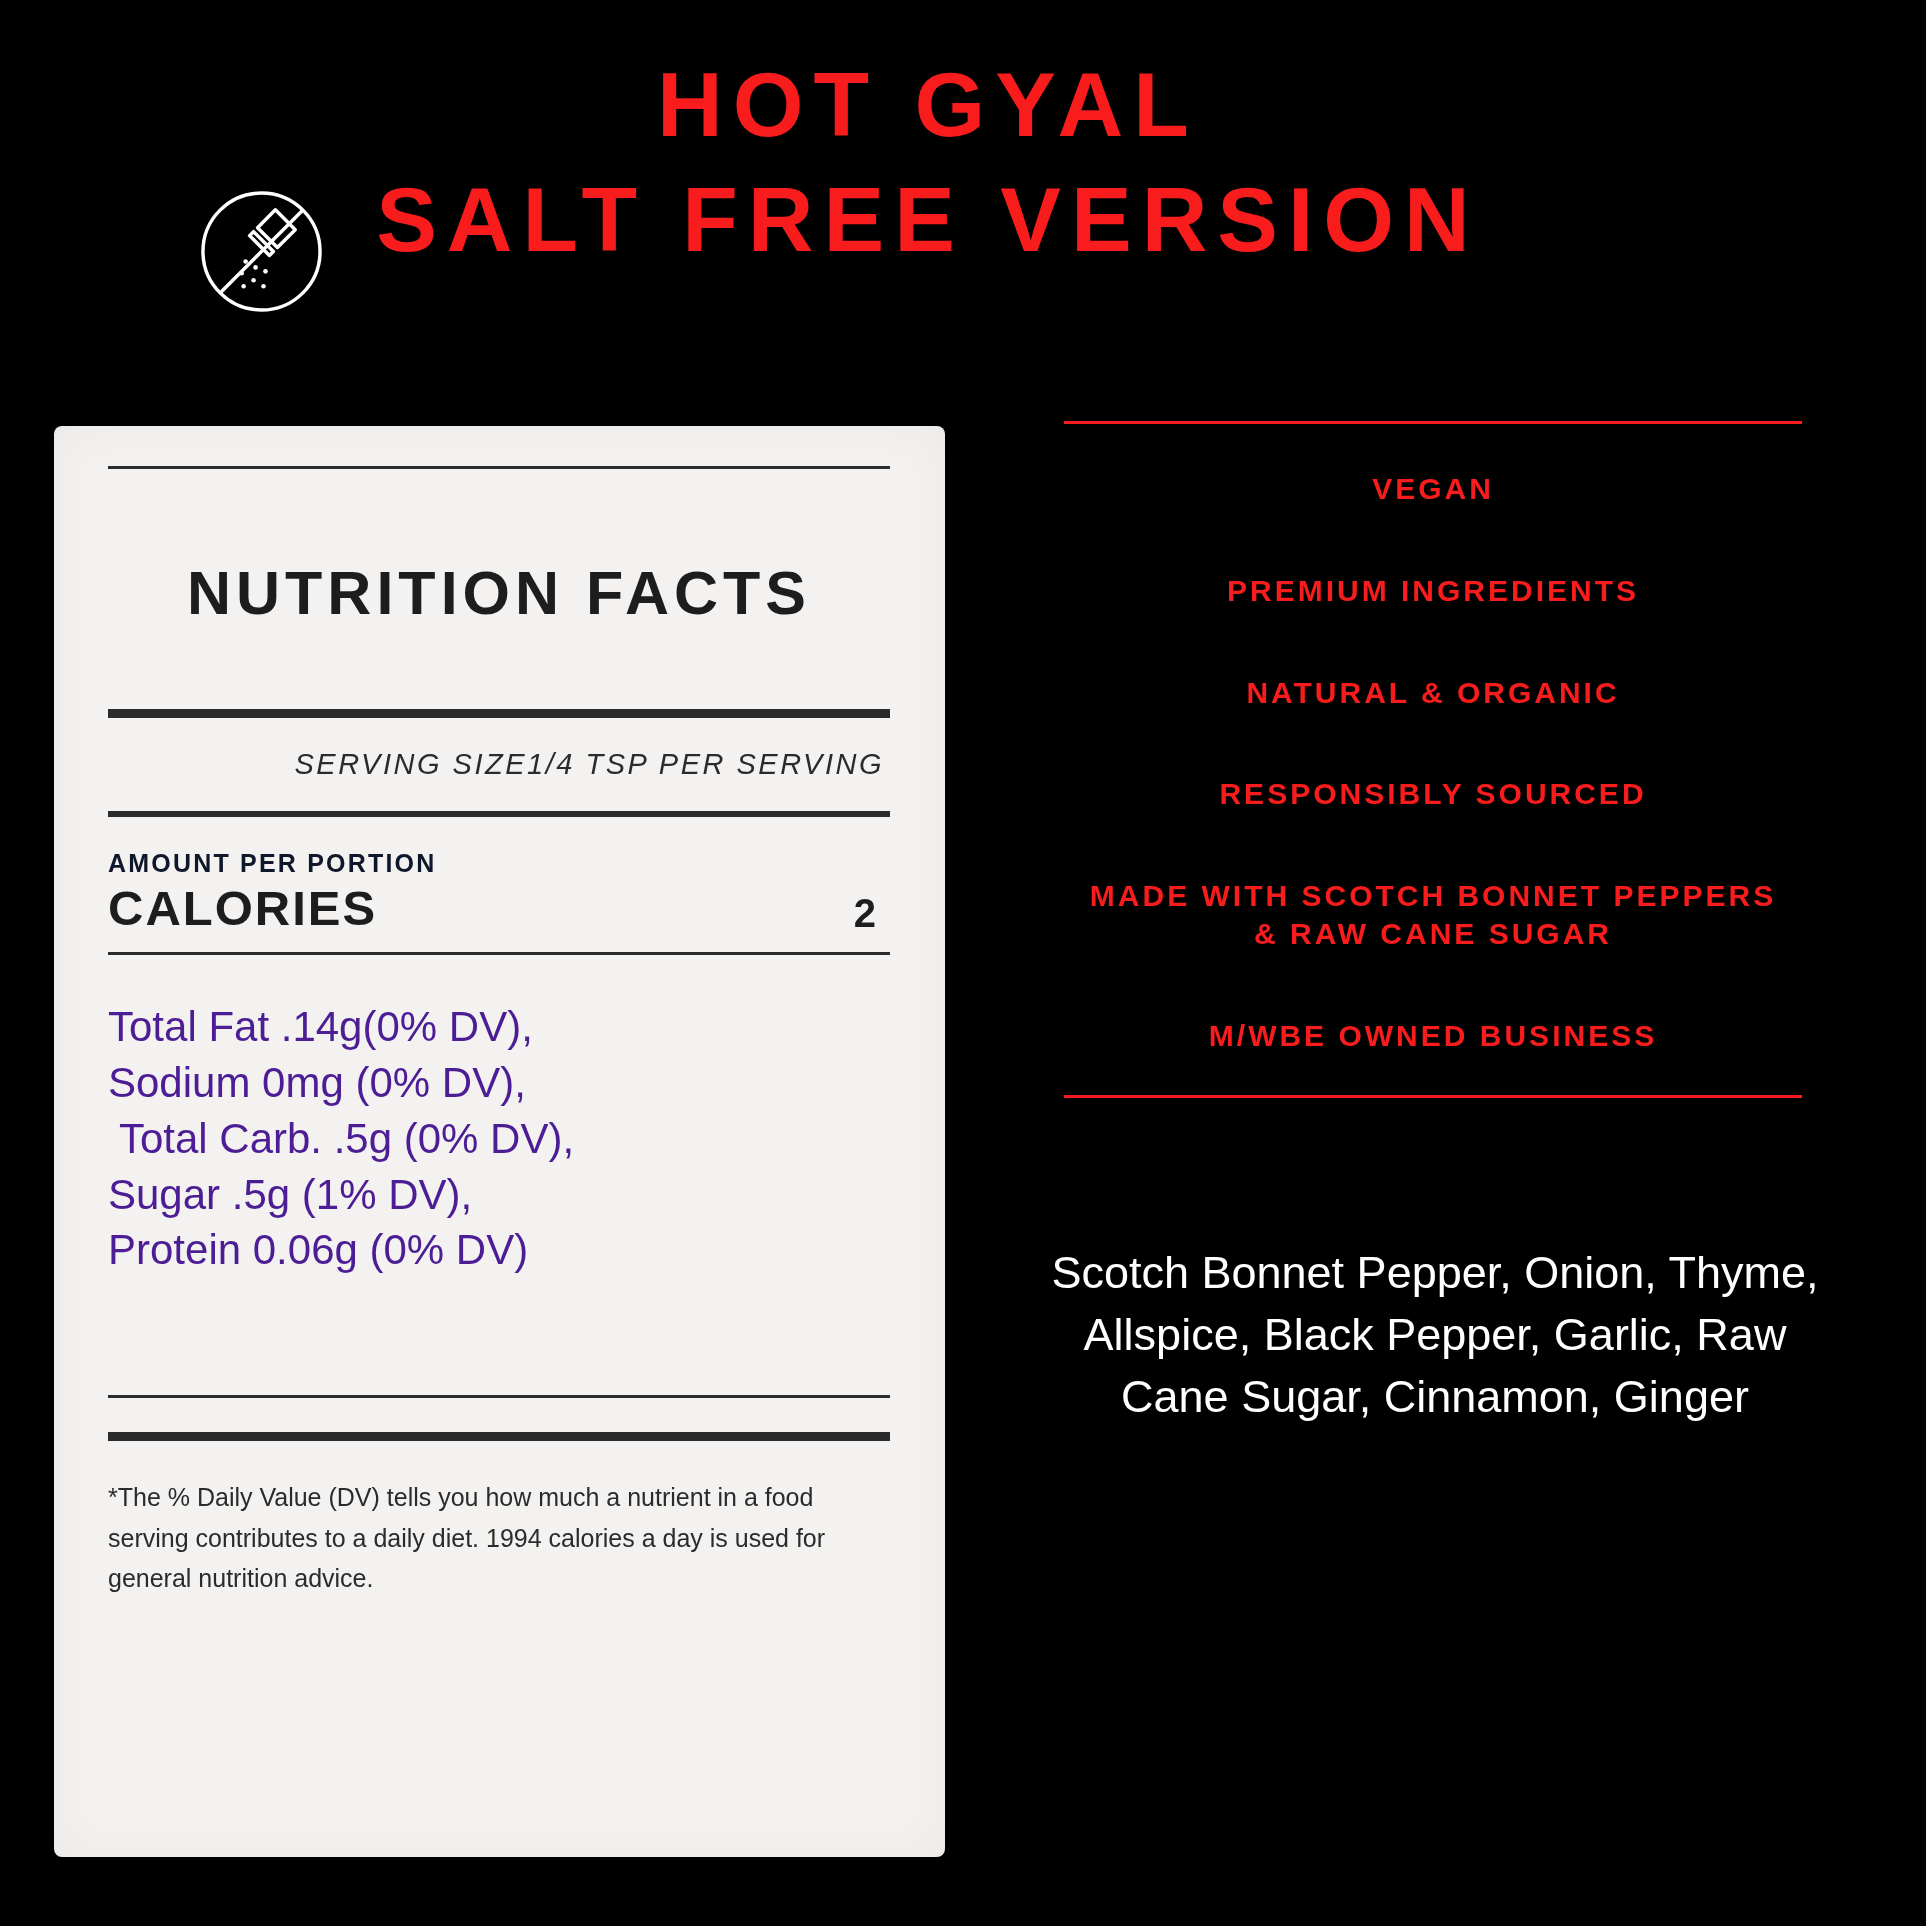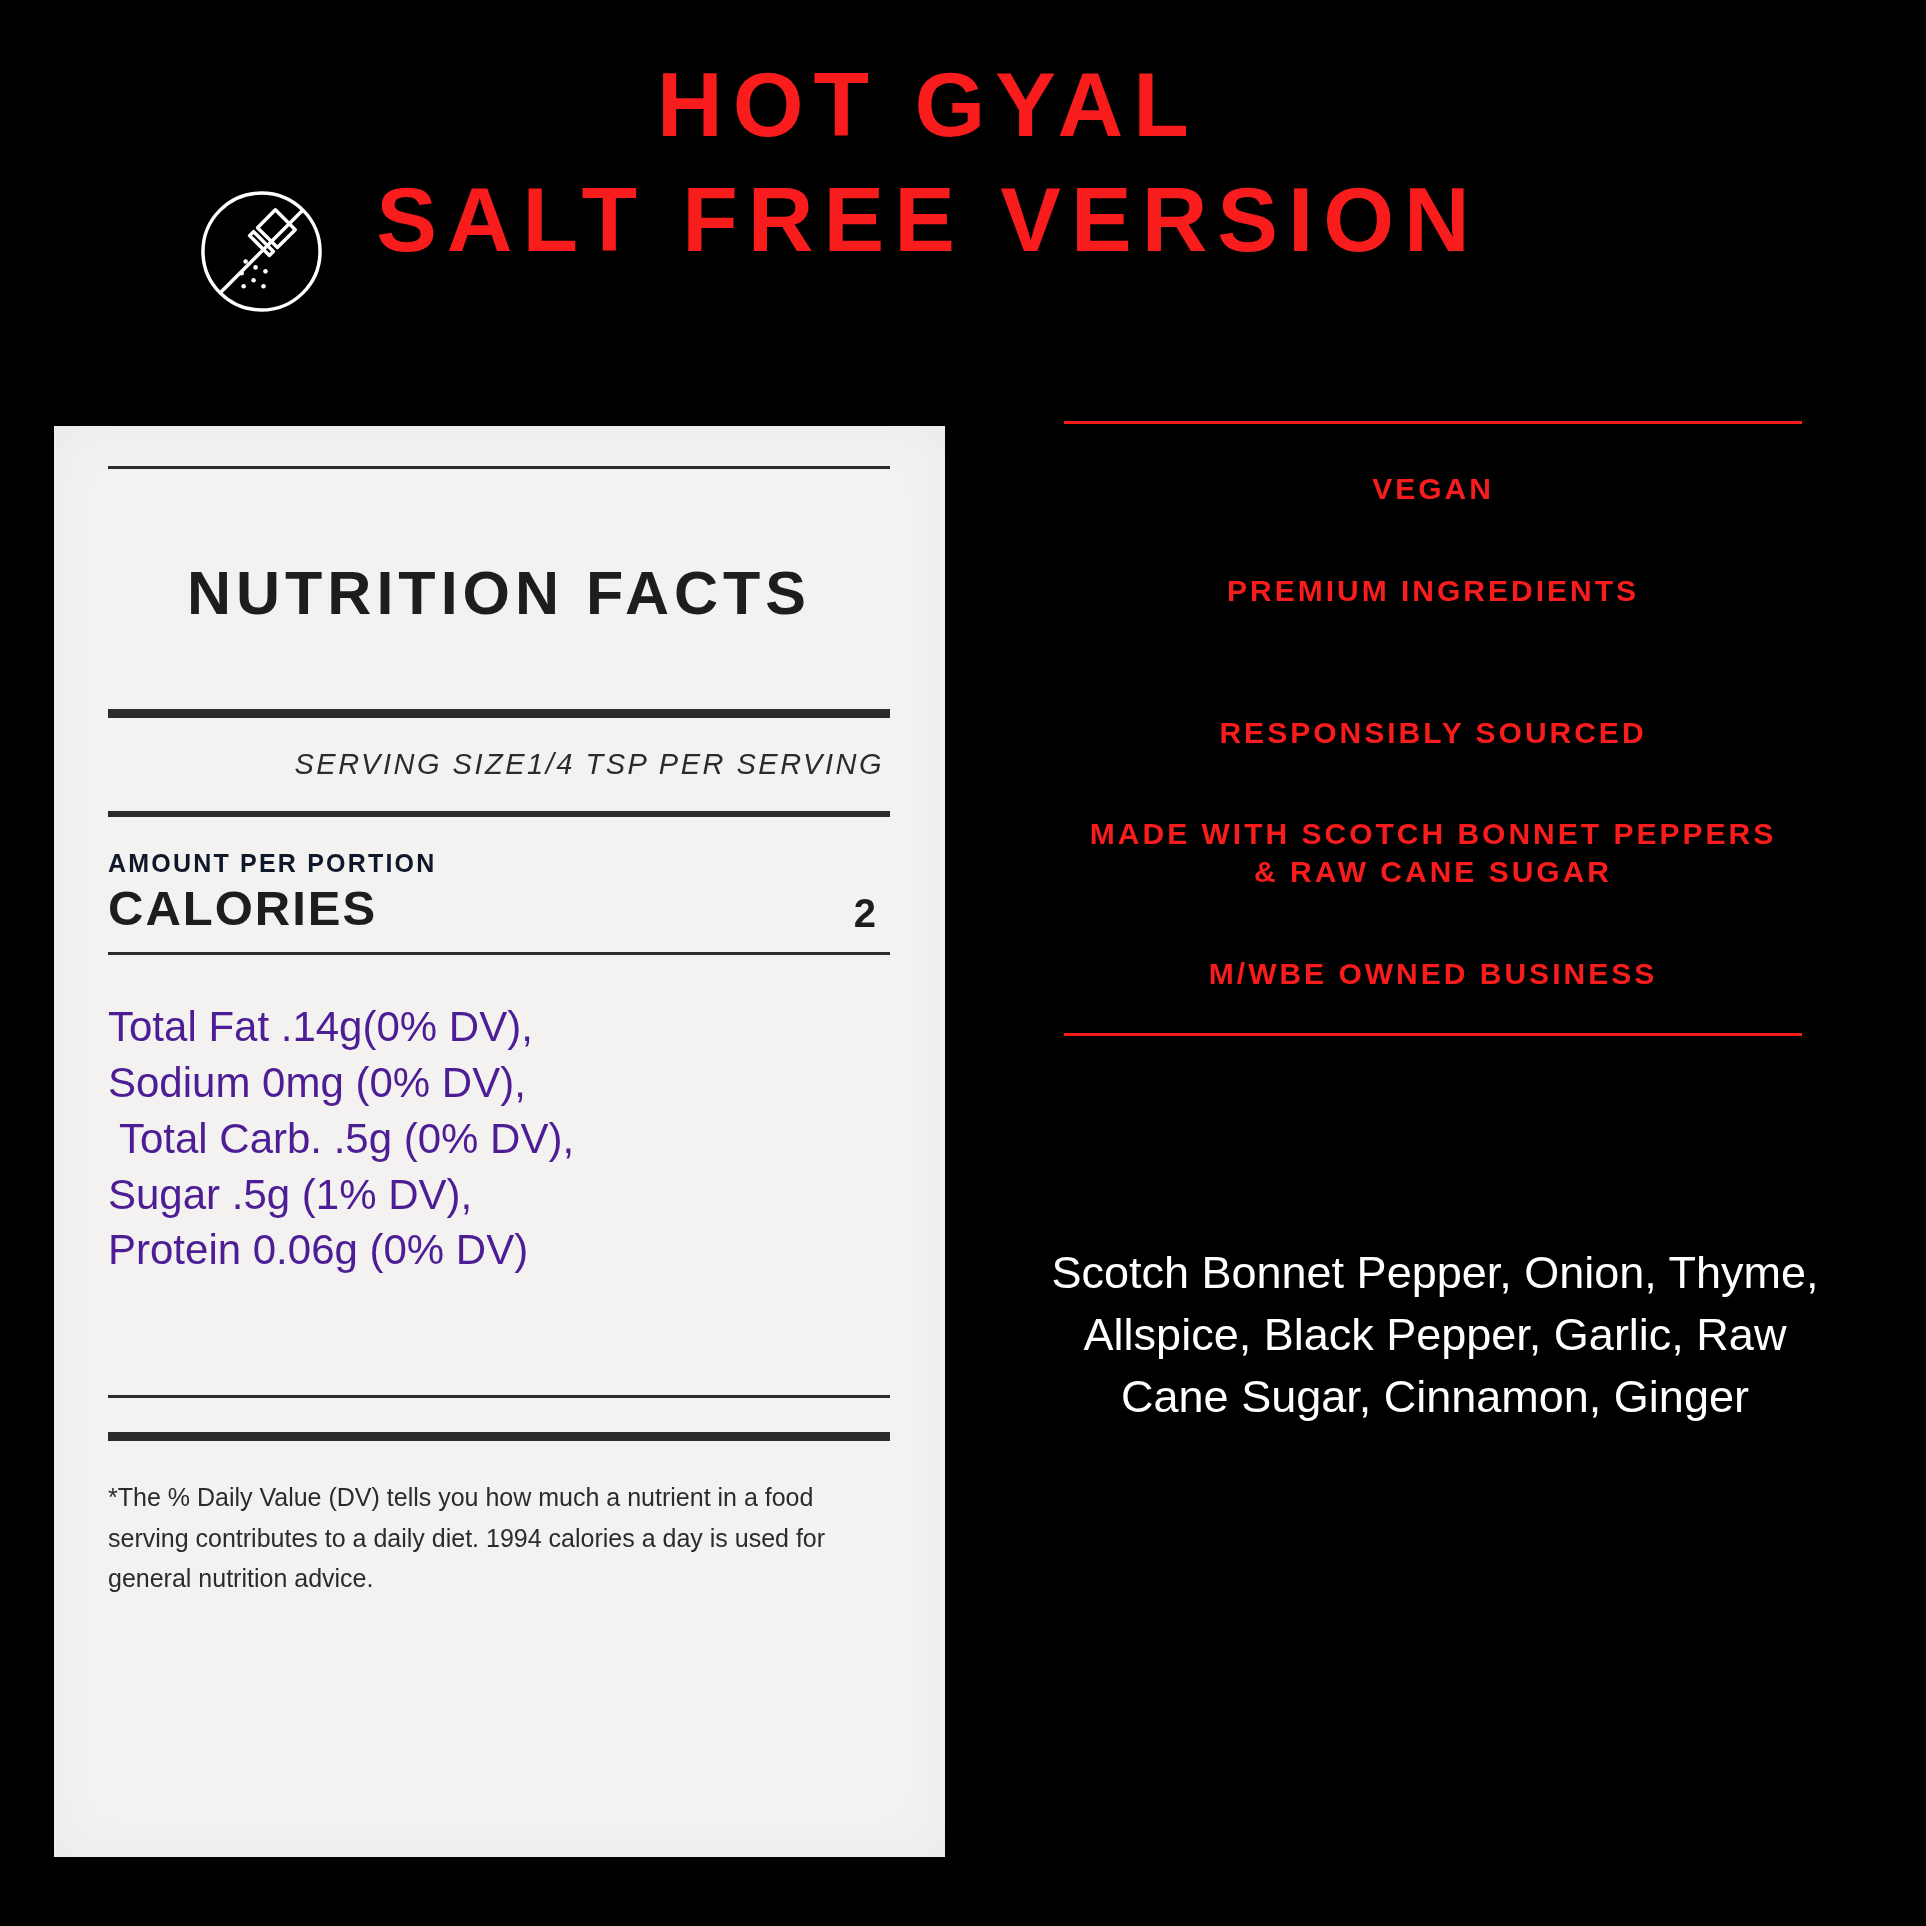--- a/index.html
+++ b/index.html
@@ -59,20 +59,21 @@
 
   
   .nutrition-card {
     position: absolute;
     left: 54px;
     top: 426px;
     width: 891px;
     height: 1431px;
     background: #f3f2f0;
     box-shadow: inset 0 0 59px rgba(0,0,0,0.035);
+    border-radius: 8px;
   }
   .nf-inner {
     position: absolute;
     left: 54px;
     top: 40px;
     width: 782px;
   }
   .rule-thin {
     height: 3px;
     background: #2b2b2b;
@@ -260,20 +261,21 @@
     </div>
   </div>
 
   <div class="badges">
     <div class="badge-rule"></div>
     <div class="badge-spacer-top"></div>
     <div class="badge">VEGAN</div>
     <div class="badge-gap"></div>
     <div class="badge">PREMIUM INGREDIENTS</div>
     <div class="badge-gap"></div>
+    <div class="badge">NATURAL &amp; ORGANIC</div>
     <div class="badge-gap"></div>
     <div class="badge">RESPONSIBLY SOURCED</div>
     <div class="badge-gap"></div>
     <div class="badge">MADE WITH SCOTCH BONNET PEPPERS &amp; RAW CANE SUGAR</div>
     <div class="badge-gap"></div>
     <div class="badge">M/WBE OWNED BUSINESS</div>
     <div class="badge-rule badge-rule-bottom"></div>
   </div>
 
   <div class="ingredients">Scotch Bonnet Pepper, Onion, Thyme, Allspice, Black Pepper, Garlic, Raw Cane Sugar, Cinnamon, Ginger</div>

